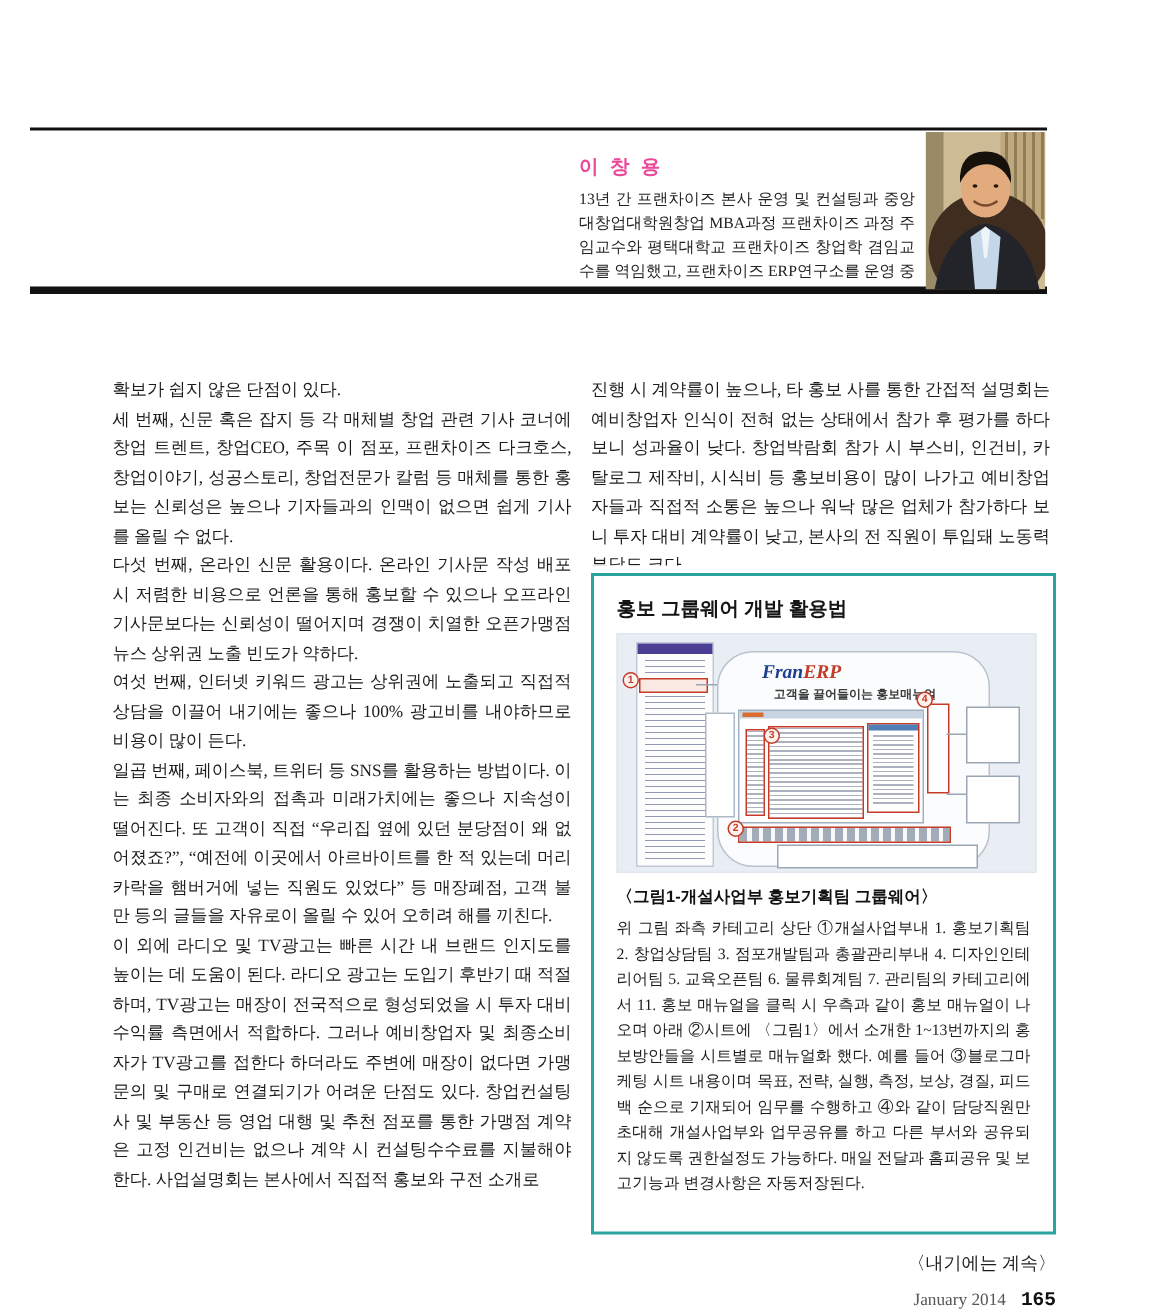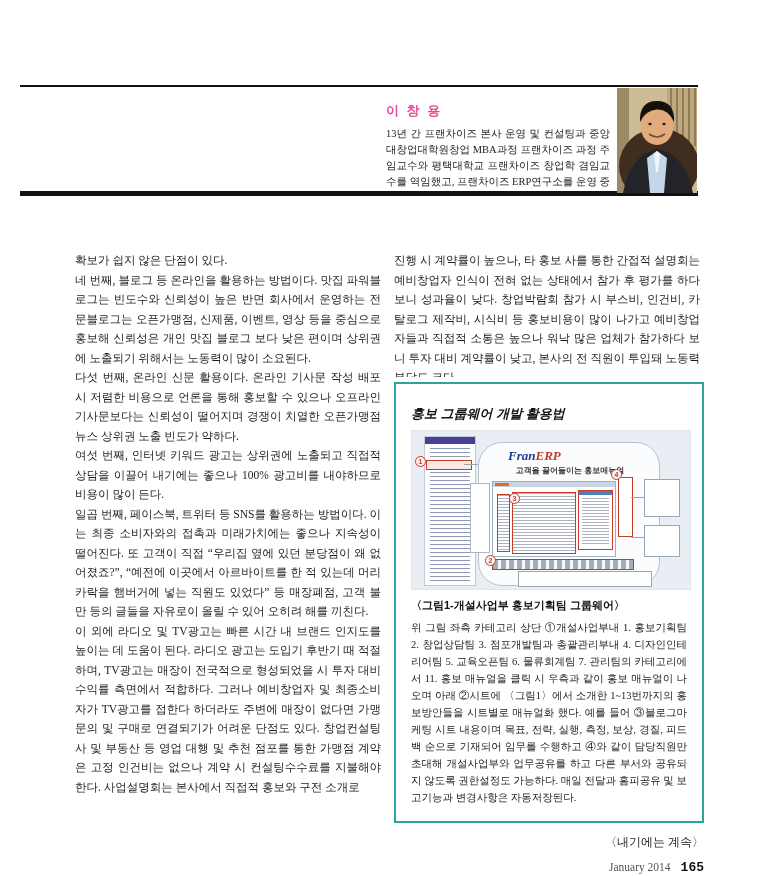--- a/index.html
+++ b/index.html
@@ -21,21 +21,21 @@
   
   .col{width:306px;overflow:hidden;}
   .col-left{left:75px;top:251px;height:606px;}
   .col-right{left:394px;top:251px;height:126px;}
   .col p{margin:0;font-size:11.5px;line-height:19.5px;text-align:justify;}
 
   
   .fig-box{left:394px;top:382px;width:310px;height:441px;box-sizing:border-box;
            border:2px solid #2ba39e;background:#fff;padding:13px 15px 12px 15px;overflow:hidden;}
   .fig-title{font-family:"Liberation Sans","DejaVu Sans",sans-serif;font-weight:bold;
-             font-size:13px;color:#151515;margin:8px 0 7px 0;font-style:italic;}
+             font-size:13px;color:#151515;margin:0 0 7px 0;}
   .fig-caption{font-family:"Liberation Sans","DejaVu Sans",sans-serif;font-weight:bold;
                font-size:11px;color:#111;margin:8px 0 0 0;}
   .fig-body{margin:6px 0 0 0;font-size:10.5px;line-height:17px;text-align:justify;height:198px;overflow:hidden;}
 
   
   .shot{position:relative;width:278px;height:158px;background:#e8eef4;border:1px solid #dfe6ee;overflow:hidden;}
   .hatch{background-image:repeating-linear-gradient(to bottom,rgba(55,70,120,.55) 0 1px,transparent 1px 4px);}
   .hatch-fine{background-image:repeating-linear-gradient(to bottom,rgba(90,100,130,.5) 0 1px,transparent 1px 3px);}
   .shot-sidebar{left:12px;top:5px;width:50px;height:148px;background:#fdfdfe;border:1px solid #c3c9d6;}
   .shot-sidebar-head{position:absolute;left:0;top:0;right:0;height:7px;background:#4a3f93;}
@@ -108,21 +108,21 @@
     <ellipse cx="40" cy="38" rx="16.5" ry="19" fill="#e2ab7d"></ellipse>
     <path d="M23 34 Q22 13 40 13 Q58 13 57 34 Q51 21 40 21.5 Q29 22 23 34 Z" fill="#17110c"></path>
     <path d="M32 46 Q40 52 48 46" stroke="#7a4a2e" stroke-width="1.6" fill="none"></path>
     <ellipse cx="33" cy="36" rx="1.6" ry="1.2" fill="#22160d"></ellipse>
     <ellipse cx="47" cy="36" rx="1.6" ry="1.2" fill="#22160d"></ellipse>
   </svg>
 </div>
 
 <div class="abs col col-left">
   <p>확보가 쉽지 않은 단점이 있다.</p>
-  <p>네 번째, 블로그 등 온라인을 활용하는 방법이다. 맛집 파워블로그는 빈도수와 신뢰성이 높은 반면 회사에서 운영하는 전문블로그는 오픈가맹점, 신제품, 이벤트, 영상 등을 중심으로 홍보해 신뢰성은 개인 맛집 블로그 보다 낮은 편이며 상위권에 노출되기 위해서는 노동력이 많이 소요된다.</p>
+  <p>세 번째, 신문 혹은 잡지 등 각 매체별 창업 관련 기사 코너에 창업 트렌트, 창업CEO, 주목 이 점포, 프랜차이즈 다크호스, 창업이야기, 성공스토리, 창업전문가 칼럼 등 매체를 통한 홍보는 신뢰성은 높으나 기자들과의 인맥이 없으면 쉽게 기사를 올릴 수 없다.</p>
   <p>다섯 번째, 온라인 신문 활용이다. 온라인 기사문 작성 배포 시 저렴한 비용으로 언론을 통해 홍보할 수 있으나 오프라인 기사문보다는 신뢰성이 떨어지며 경쟁이 치열한 오픈가맹점 뉴스 상위권 노출 빈도가 약하다.</p>
   <p>여섯 번째, 인터넷 키워드 광고는 상위권에 노출되고 직접적 상담을 이끌어 내기에는 좋으나 100% 광고비를 내야하므로 비용이 많이 든다.</p>
   <p>일곱 번째, 페이스북, 트위터 등 SNS를 활용하는 방법이다. 이는 최종 소비자와의 접촉과 미래가치에는 좋으나 지속성이 떨어진다. 또 고객이 직접 “우리집 옆에 있던 분당점이 왜 없어졌죠?”, “예전에 이곳에서 아르바이트를 한 적 있는데 머리카락을 햄버거에 넣는 직원도 있었다” 등 매장폐점, 고객 불만 등의 글들을 자유로이 올릴 수 있어 오히려 해를 끼친다.</p>
   <p>이 외에 라디오 및 TV광고는 빠른 시간 내 브랜드 인지도를 높이는 데 도움이 된다. 라디오 광고는 도입기 후반기 때 적절하며, TV광고는 매장이 전국적으로 형성되었을 시 투자 대비 수익률 측면에서 적합하다. 그러나 예비창업자 및 최종소비자가 TV광고를 접한다 하더라도 주변에 매장이 없다면 가맹문의 및 구매로 연결되기가 어려운 단점도 있다. 창업컨설팅사 및 부동산 등 영업 대행 및 추천 점포를 통한 가맹점 계약은 고정 인건비는 없으나 계약 시 컨설팅수수료를 지불해야 한다. 사업설명회는 본사에서 직접적 홍보와 구전 소개로</p>
 </div>
 
 <div class="abs col col-right">
   <p>진행 시 계약률이 높으나, 타 홍보 사를 통한 간접적 설명회는 예비창업자 인식이 전혀 없는 상태에서 참가 후 평가를 하다 보니 성과율이 낮다. 창업박람회 참가 시 부스비, 인건비, 카탈로그 제작비, 시식비 등 홍보비용이 많이 나가고 예비창업자들과 직접적 소통은 높으나 워낙 많은 업체가 참가하다 보니 투자 대비 계약률이 낮고, 본사의 전 직원이 투입돼 노동력 부담도 크다.</p>
 </div>
 

